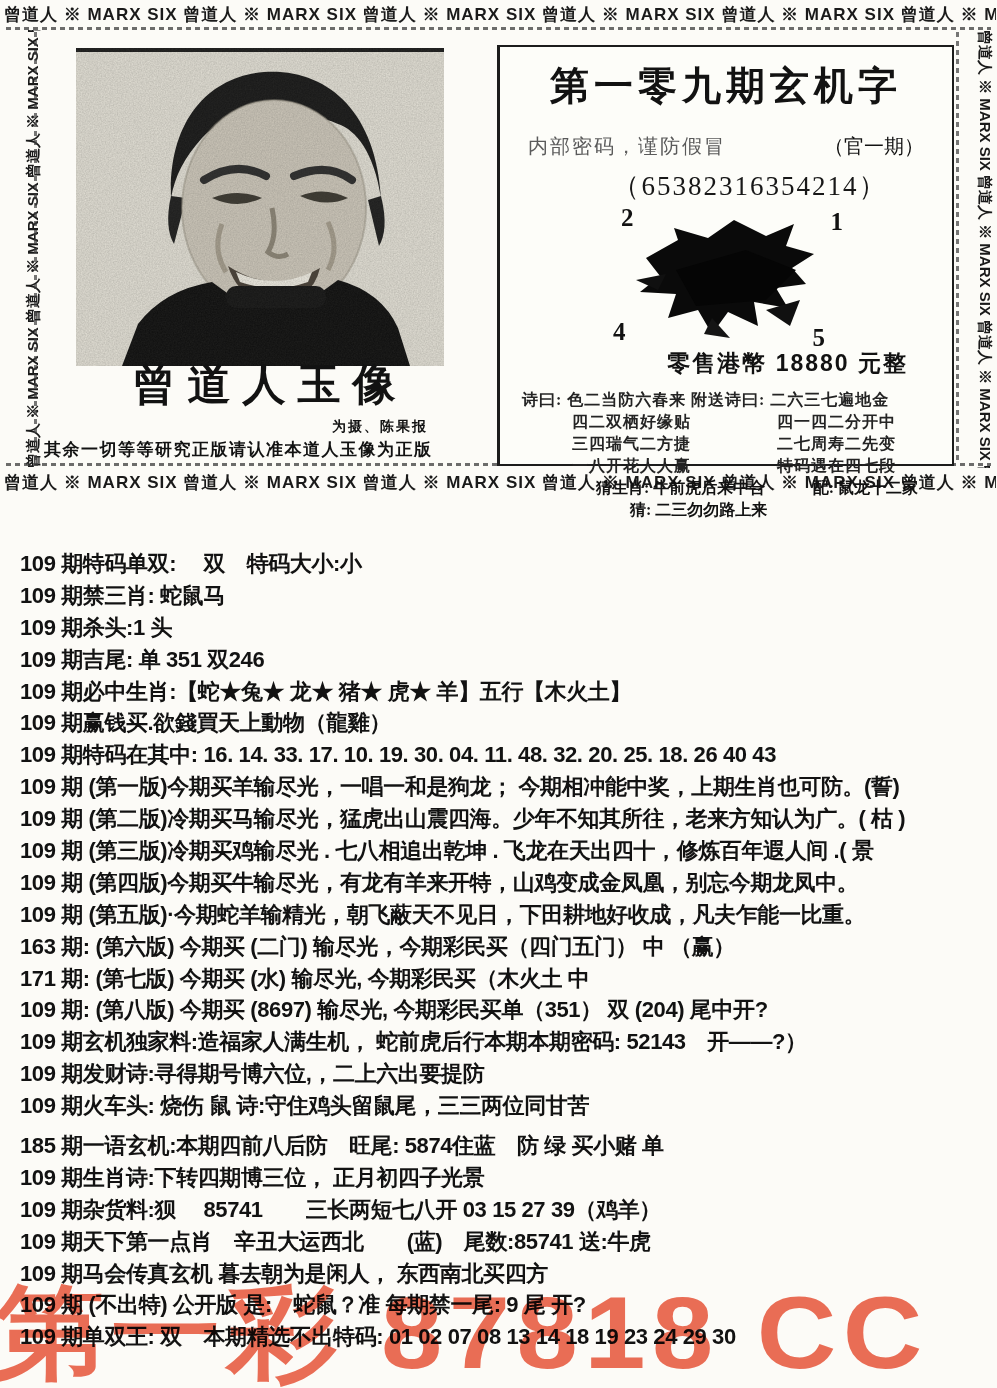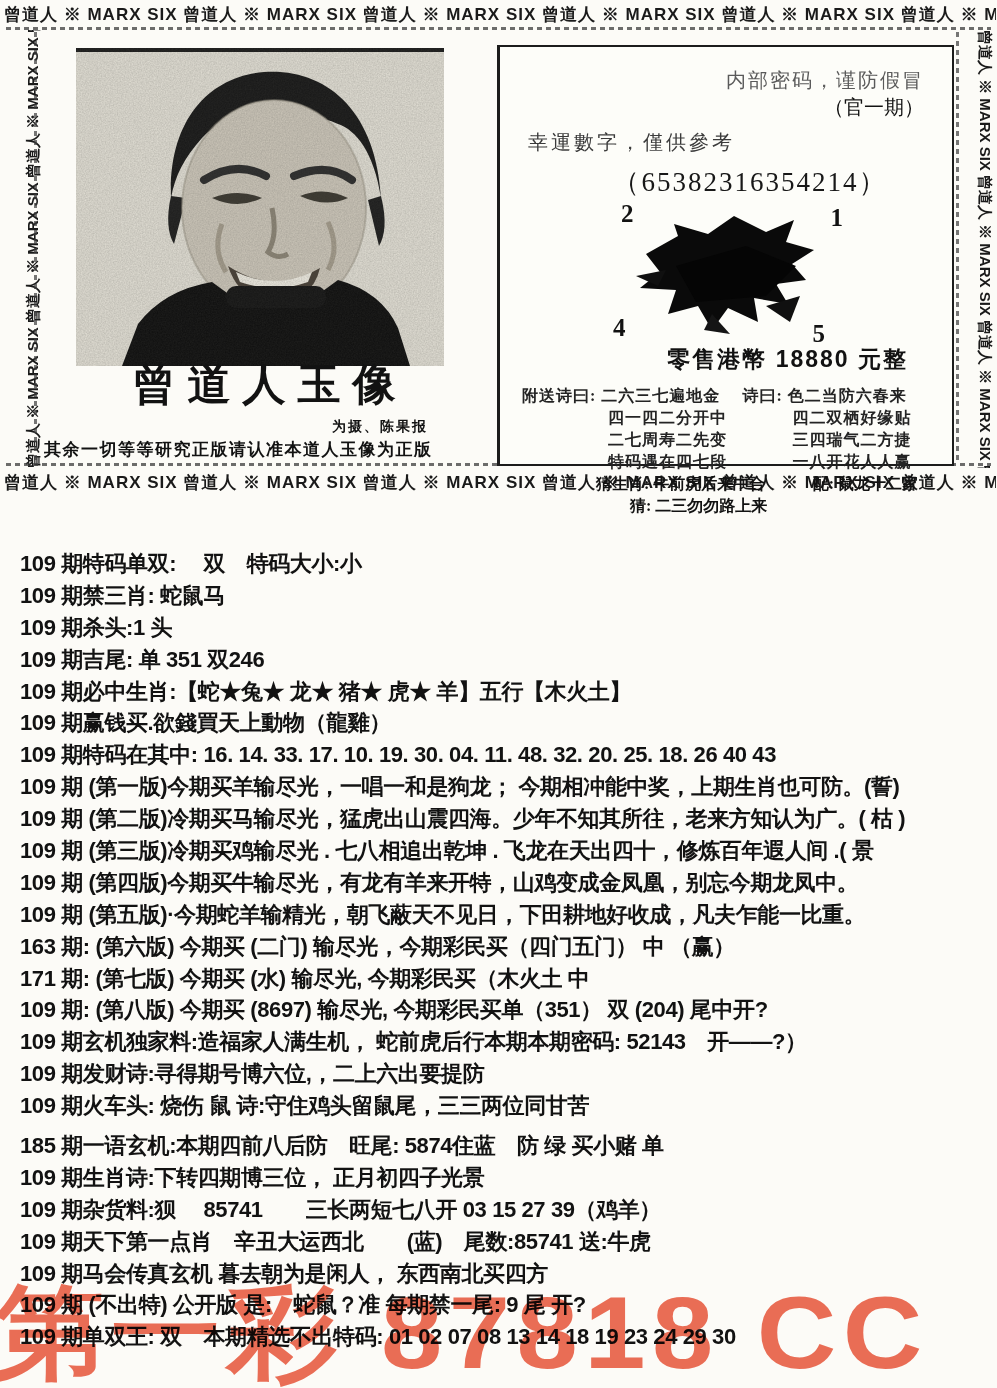--- a/index.html
+++ b/index.html
@@ -27,22 +27,22 @@
   .photo svg{display:block;width:100%;height:100%;}
   .caption{position:absolute;left:70px;top:356px;width:400px;text-align:center;
            font-family:"Liberation Serif",serif;font-size:43px;font-weight:700;letter-spacing:12px;}
   .credit{position:absolute;left:332px;top:418px;font-size:14px;font-weight:700;letter-spacing:2px;}
   .notice{position:absolute;left:44px;top:438px;font-size:17px;font-weight:700;letter-spacing:1.5px;}
   
   .mbox{position:absolute;left:497px;top:45px;width:452px;height:417px;background:#fdfdf9;
         border:2px solid #1c1c1c;border-left-width:3px;}
   .mbox-title{margin-top:12px;text-align:center;font-family:"Liberation Serif",serif;
               font-size:39px;font-weight:700;letter-spacing:5px;}
-  .mbox-row1{display:flex;justify-content:space-between;align-items:flex-end;
-             padding:0 28px;margin-top:20px;font-family:Liberation Mono, monospace;font-size:20px;flex-direction:column;}
+  .mbox-row1{display:flex;justify-content:space-between;align-items:flex-start;
+             padding:0 28px;margin-top:20px;font-family:Liberation Mono, monospace;font-size:20px;}
   .mbox-row1 .blurry{color:#5a5a5a;letter-spacing:2px;}
   .mbox-line2{padding:0 28px;margin-top:8px;font-family:"Liberation Serif",serif;
               font-size:20px;color:#3b3b3b;letter-spacing:3px;}
   .mbox-nums{text-align:center;margin-top:8px;font-family:"Liberation Serif",serif;
              font-size:27px;letter-spacing:2px;color:#181818;padding-left:48px;}
   .blot-wrap{position:relative;width:330px;height:136px;margin:4px auto 0;}
   .blot-wrap svg{position:absolute;left:55px;top:2px;}
   .blot-num{position:absolute;font-family:"Liberation Serif",serif;font-size:25px;font-weight:700;}
   .bn2{left:60px;top:-4px;}
   .bn1{right:48px;top:0px;}
@@ -119,58 +119,58 @@
     <rect x="150" y="238" width="100" height="22" rx="10" fill="#141414"></rect>
 
     <rect x="0" y="0" width="368" height="318" filter="url(#grain)" opacity=".5"></rect>
   </svg>
 </div>
 <div class="caption">曾道人玉像</div>
 <div class="credit">为摄、陈果报</div>
 <div class="notice">其余一切等等研究正版请认准本道人玉像为正版</div>
 
 <div class="mbox">
+  <div class="mbox-title">第一零九期玄机字</div>
   <div class="mbox-row1">
     <span class="blurry">内部密码，谨防假冒</span>
     <span>（官一期）</span>
   </div>
-  <div class="mbox-line2">幸運數字，僅供參考</div>
   <div class="mbox-nums">（65382316354214）</div>
   <div class="blot-wrap">
     <span class="blot-num bn2">2</span>
     <span class="blot-num bn1">1</span>
     <span class="blot-num bn4">4</span>
     <span class="blot-num bn5">5</span>
     <svg width="220" height="132" viewBox="0 0 220 132" xmlns="http://www.w3.org/2000/svg">
       <path d="M30,48 L62,30 L58,18 L92,28 L118,10 L150,26 L178,14 L170,36 L198,44 L176,58 L190,74 L160,78 L172,98 L138,92 L142,116 L112,102 L96,124 L82,100 L52,108 L60,84 L24,82 L44,66 Z" fill="#0a0a0a"></path>
       <path d="M60,60 L130,40 L180,60 L150,90 L80,96 Z" fill="#050505"></path>
       <path d="M20,70 l30,-6 l-8,16 Z" fill="#101010"></path>
       <path d="M150,100 l34,-10 l-10,26 Z" fill="#101010"></path>
       <path d="M96,108 l18,20 l-26,-4 Z" fill="#151515"></path>
     </svg>
   </div>
   <div class="price">零售港幣 18880 元整</div>
   <div class="poems">
+    <div class="poem-col right">
+      <div>
+        <span>诗曰:</span>
+        <span>色二当防六春来</span>
+      </div>
+      <div class="cont">四二双栖好缘贴</div>
+      <div class="cont">三四瑞气二方捷</div>
+      <div class="cont">一八开花人人赢</div>
+    </div>
     <div class="poem-col left">
       <div>
         <span>附送诗曰:</span>
         <span>二六三七遍地金</span>
       </div>
       <div class="cont">四一四二分开中</div>
       <div class="cont">二七周寿二先变</div>
       <div class="cont">特码遇在四七段</div>
-    </div>
-    <div class="poem-col right">
-      <div>
-        <span>诗曰:</span>
-        <span>色二当防六春来</span>
-      </div>
-      <div class="cont">四二双栖好缘贴</div>
-      <div class="cont">三四瑞气二方捷</div>
-      <div class="cont">一八开花人人赢</div>
     </div>
   </div>
   <div class="guess-row">
     <span>猜生肖: 牛前虎后来中合</span>
     <span>配: 鼠龙十二家</span>
   </div>
   <div class="guess2">猜: 二三勿勿路上来</div>
 </div>
 
 <div class="bodytext">

